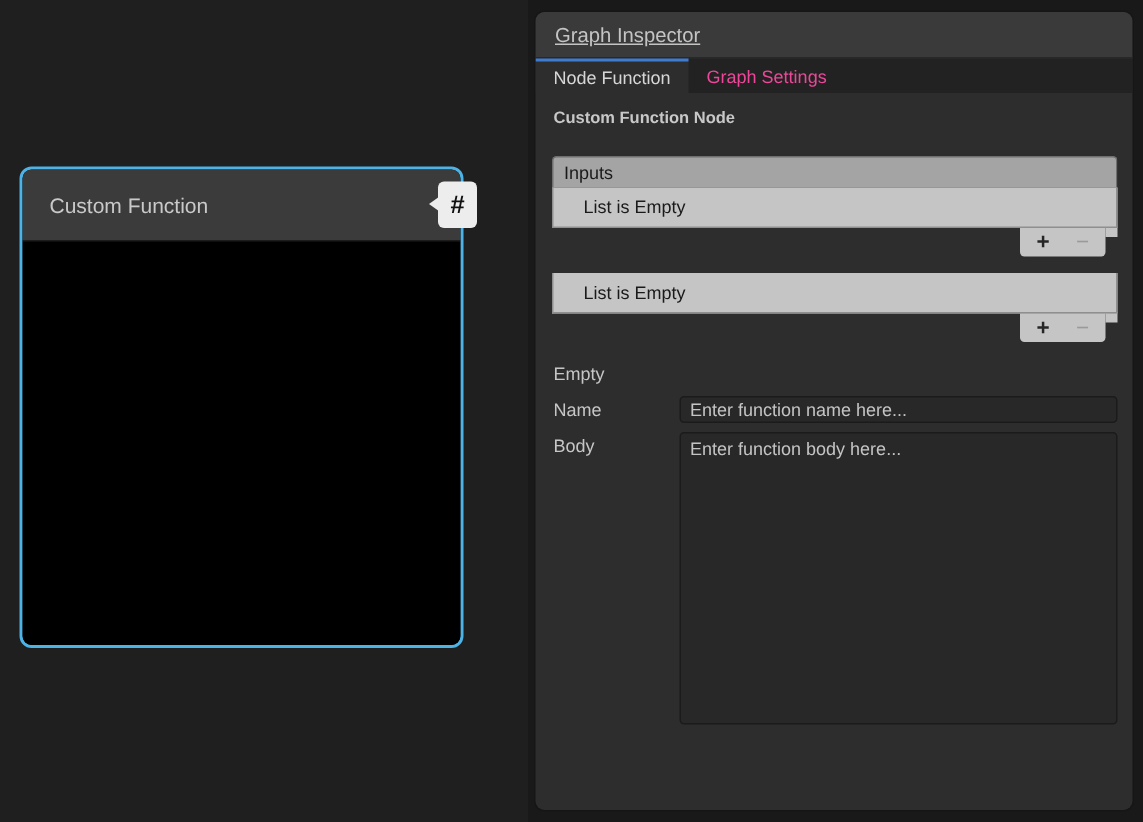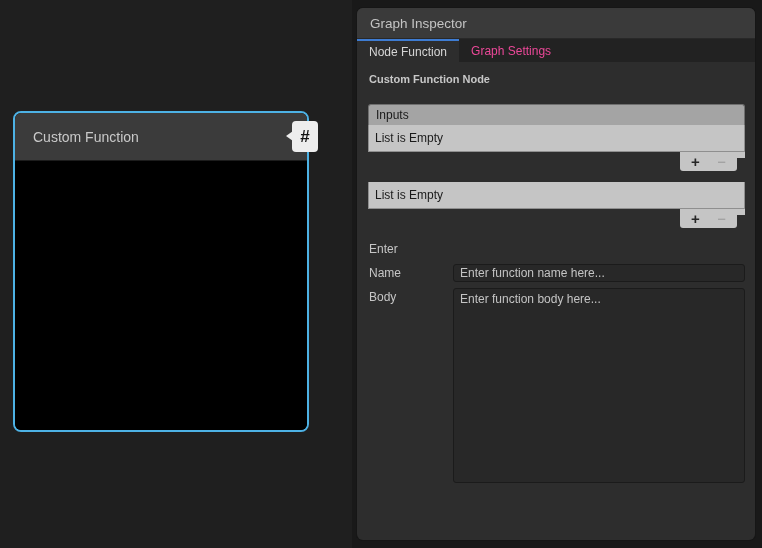--- a/index.html
+++ b/index.html
@@ -44,21 +44,21 @@
   }
   
   .inspector{
     position:absolute;left:357px;top:8px;width:398px;height:532px;
     background:#2d2d2d;border-radius:6px;overflow:hidden;
     box-shadow:0 0 0 1px #161616;
   }
   .inspector-titlebar{
     height:31px;background:#3a3a3a;border-bottom:1px solid #282828;
     display:flex;align-items:center;padding:0 13px;
-    color:#c4c4c4;font-size:13.5px;
+    color:#c4c4c4;font-size:13.5px;text-decoration:underline;
   }
   .tab-row{height:23px;background:#222;display:flex;align-items:stretch;}
   .tab{
     display:flex;align-items:center;padding:0 12px;
     font-size:12px;color:#ec4899;cursor:default;white-space:nowrap;
   }
   .tab.active{
     background:#2d2d2d;border-top:2px solid var(--accent-tab);
     color:#d6d6d6;
   }
@@ -68,21 +68,21 @@
   }
   
   .ulist{margin:0 10px 11px 11px;}
   .ulist-header{
     height:21px;background:#a4a4a4;border:1px solid #6f6f6f;border-bottom:none;
     border-radius:3px 3px 0 0;display:flex;align-items:center;
     padding:4px 7px;color:#1a1a1a;font-size:12px;
   }
   .ulist-body{
     height:27px;background:#c5c5c5;border:1px solid #8f8f8f;border-top:none;
-    display:flex;align-items:center;padding:0 6px;
+    display:flex;align-items:center;padding:0 20px;
     color:#1a1a1a;font-size:12px;
   }
   .ulist-footer{height:19px;position:relative;}
   .ulist-footer .footer-notch{
     position:absolute;right:0;top:0;width:8px;height:6px;background:#c5c5c5;
   }
   .footer-buttons{
     position:absolute;right:8px;top:0;width:57px;height:19px;
     background:#c5c5c5;border-radius:0 0 3px 3px;
     display:flex;align-items:center;justify-content:space-evenly;
@@ -177,21 +177,21 @@
       <div class="footer-notch"></div>
       <div class="footer-buttons">
         <button class="list-btn add">+</button>
         <button class="list-btn remove">−</button>
       </div>
     </div>
   </div>
 
   <div class="fields">
     <div class="field-row">
-      <span class="field-label">Enter</span>
+      <span class="field-label">Empty</span>
     </div>
 
     <div class="field-row">
       <span class="field-label">Name</span>
       <input class="text-input" type="text" placeholder="Enter function name here..." style="">
     </div>
 
     <div class="field-row body-row">
       <span class="field-label">Body</span>
       <textarea class="text-area" placeholder="Enter function body here..." style=""></textarea>

